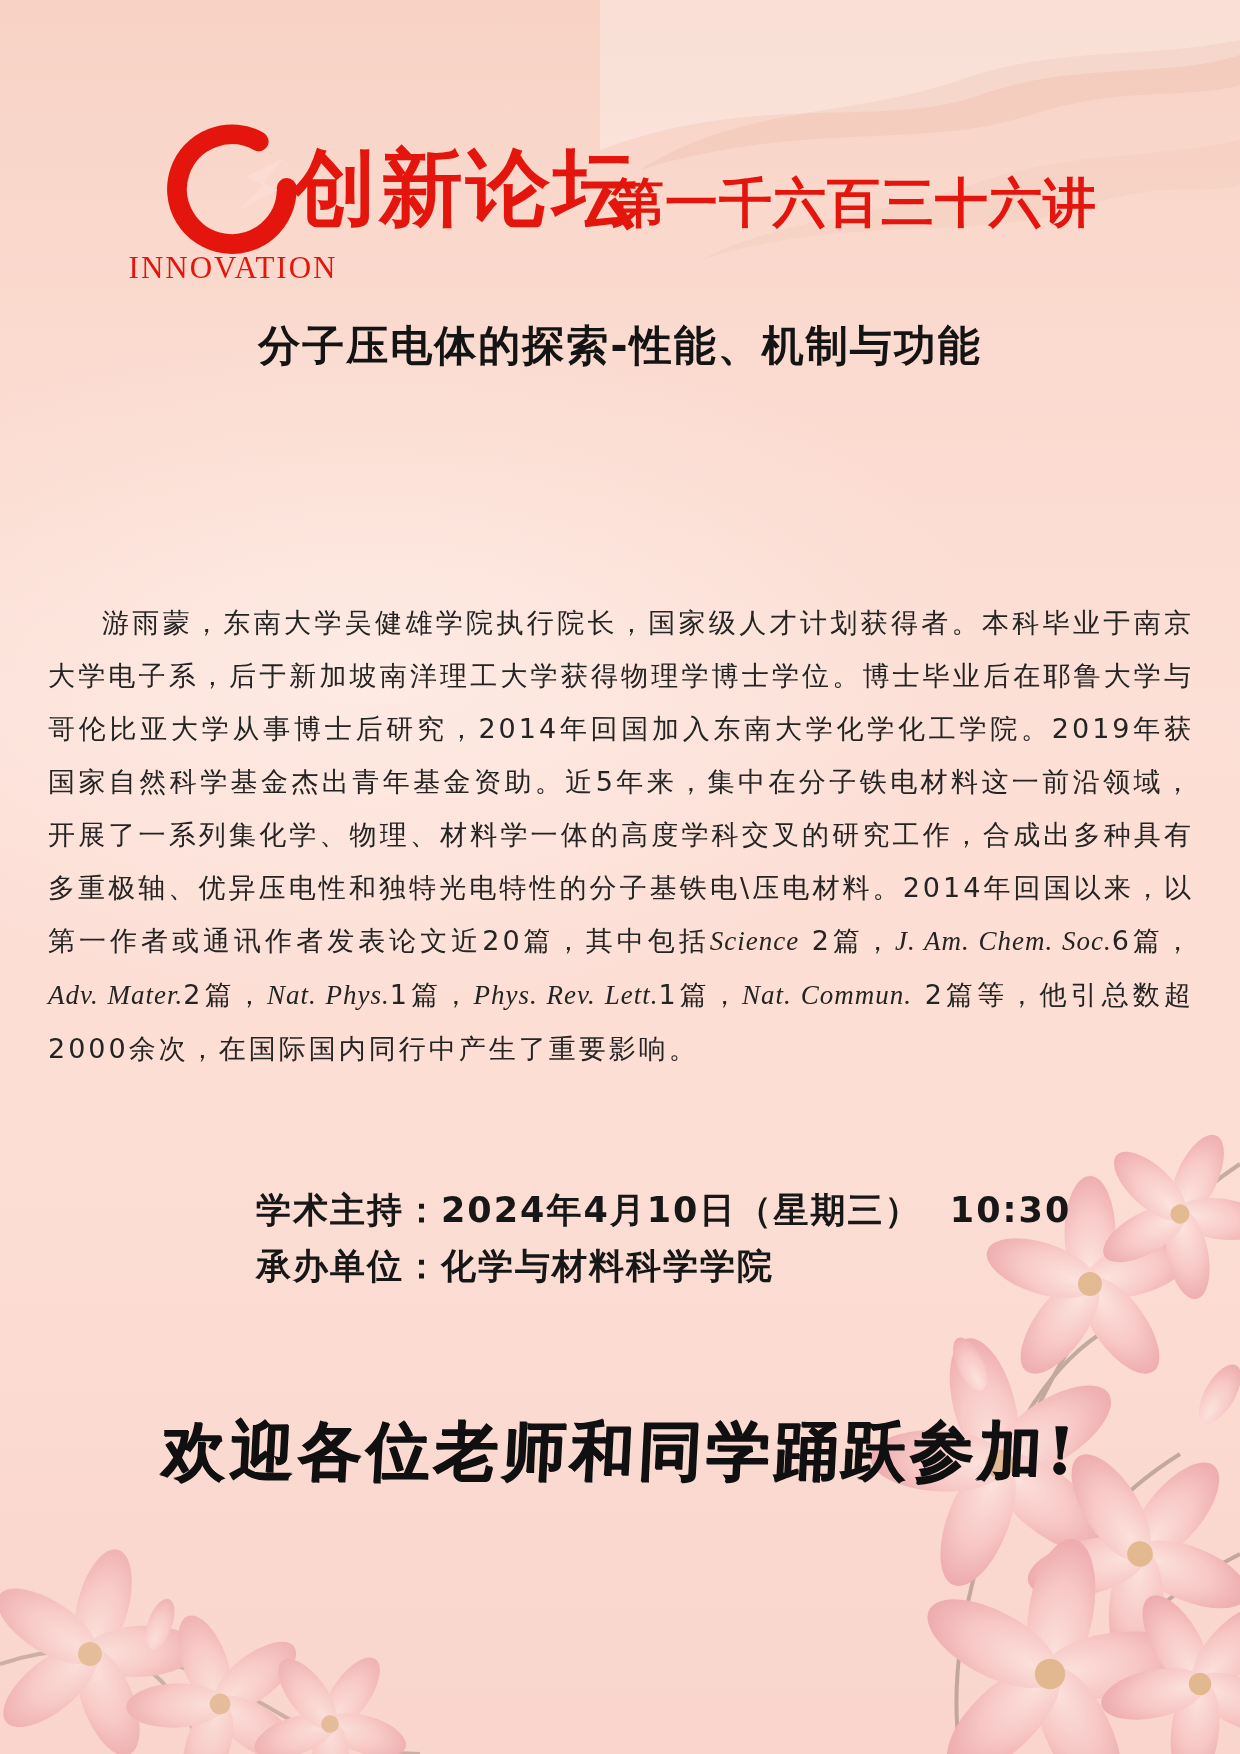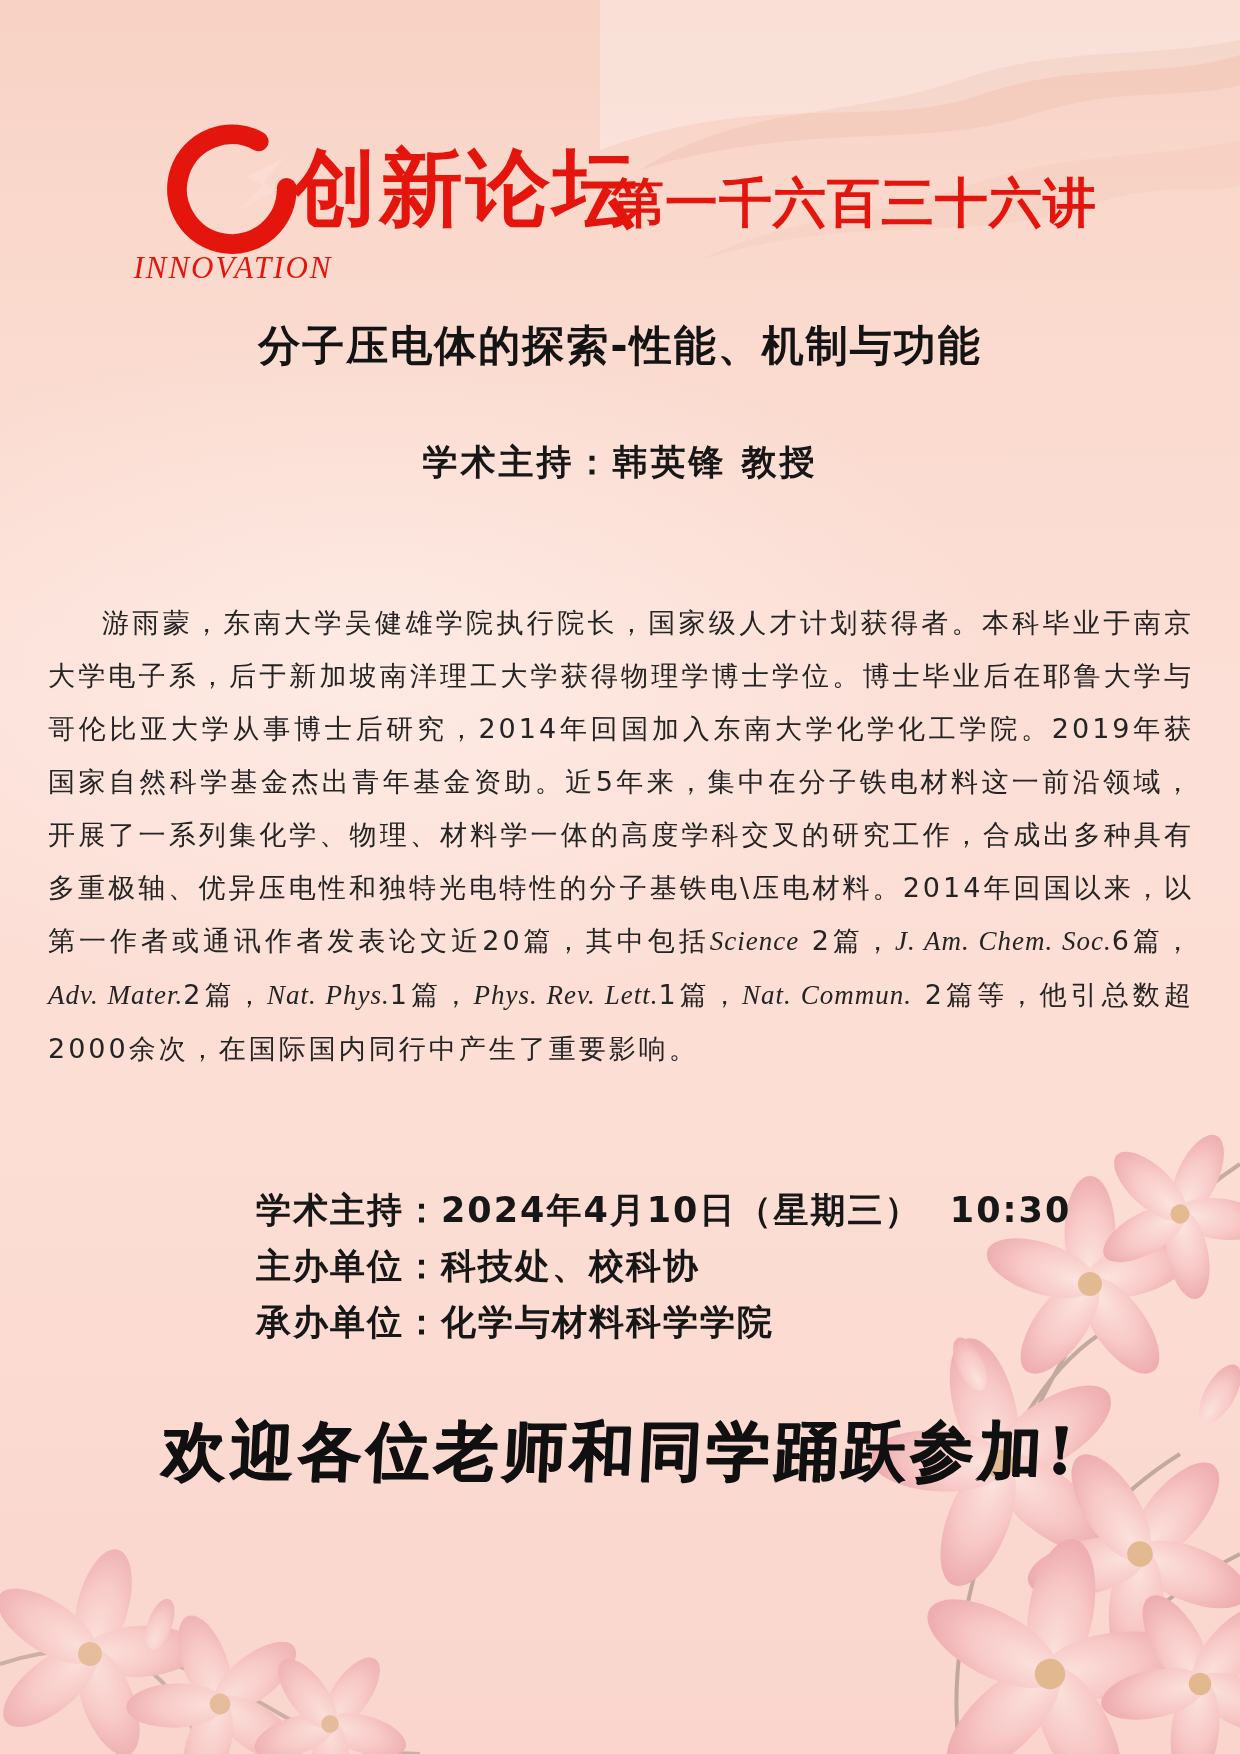--- a/index.html
+++ b/index.html
@@ -15,21 +15,21 @@
     background:
       radial-gradient(900px 500px at 30% 38%, rgba(255,245,240,.55), rgba(255,245,240,0) 70%),
       linear-gradient(180deg,#f7d2c5 0%,#fad8cc 12%,#fcdfd6 40%,#fcded5 65%,#f9d5cd 100%);
   }
   .decor{position:absolute;pointer-events:none;}
   
   .logo-wrap{position:absolute;left:128px;top:118px;width:210px;text-align:center;}
   .logo-svg{width:140px;height:140px;display:block;margin:0 auto;}
   .logo-text{
     margin-top:-8px;font-family:"Liberation Serif",serif;font-size:31px;
-    color:var(--accent-red);letter-spacing:2px;font-style:italic;
+    color:var(--accent-red);letter-spacing:2px;
   }
   .forum-title{
     position:absolute;left:292px;top:146px;
     font-size:84px;font-weight:bold;color:var(--accent-red);
     letter-spacing:3px;line-height:1;text-align:center;
   }
   .lecture-number{
     position:absolute;left:611px;top:174px;
     font-size:53px;font-weight:bold;color:var(--accent-red);
     letter-spacing:1px;line-height:1.1;text-align:center;
@@ -131,26 +131,24 @@
     </svg>
     <div class="logo-text">INNOVATION</div>
   </div>
 
   <div class="forum-title">创新论坛</div>
   <div class="lecture-number">第一千六百三十六讲</div>
 
   <h1 class="lecture-title">分子压电体的探索-性能、机制与功能</h1>
 
   <div class="speakers">
-    <div><span>学术主持：</span><span>韩英锋 教授</span></div>
   </div>
 
   <p class="bio" id="bio"><span>游雨蒙，东南大学吴健雄学院执行院长，国家级人才计划获得者。本科毕业于南京大学电子系，后于新加坡南洋理工大学获得物理学博士学位。博士毕业后在耶鲁大学与哥伦比亚大学从事博士后研究，2014年回国加入东南大学化学化工学院。2019年获国家自然科学基金杰出青年基金资助。近5年来，集中在分子铁电材料这一前沿领域，开展了一系列集化学、物理、材料学一体的高度学科交叉的研究工作，合成出多种具有多重极轴、优异压电性和独特光电特性的分子基铁电\压电材料。2014年回国以来，以第一作者或通讯作者发表论文近20篇，其中包括</span><i>Science</i><span> 2篇，</span><i>J. Am. Chem. Soc.</i><span>6篇，</span><i>Adv. Mater.</i><span>2篇，</span><i>Nat. Phys.</i><span>1篇，</span><i>Phys. Rev. Lett.</i><span>1篇，</span><i>Nat. Commun.</i><span> 2篇等，他引总数超2000余次，在国际国内同行中产生了重要影响。</span></p>
 
   <div class="details">
     <div class="detail-row"><span class="detail-label">学术主持：</span><span class="detail-value">2024年4月10日（星期三）  10:30</span></div>
-    <div class="detail-row"><span class="detail-label">主办单位：</span><span class="detail-value">科技处、校科协</span></div>
     <div class="detail-row"><span class="detail-label">承办单位：</span><span class="detail-value">化学与材料科学学院</span></div>
   </div>
 
   <div class="welcome">欢迎各位老师和同学踊跃参加!</div>
 
 </div>
 
 </body></html>

